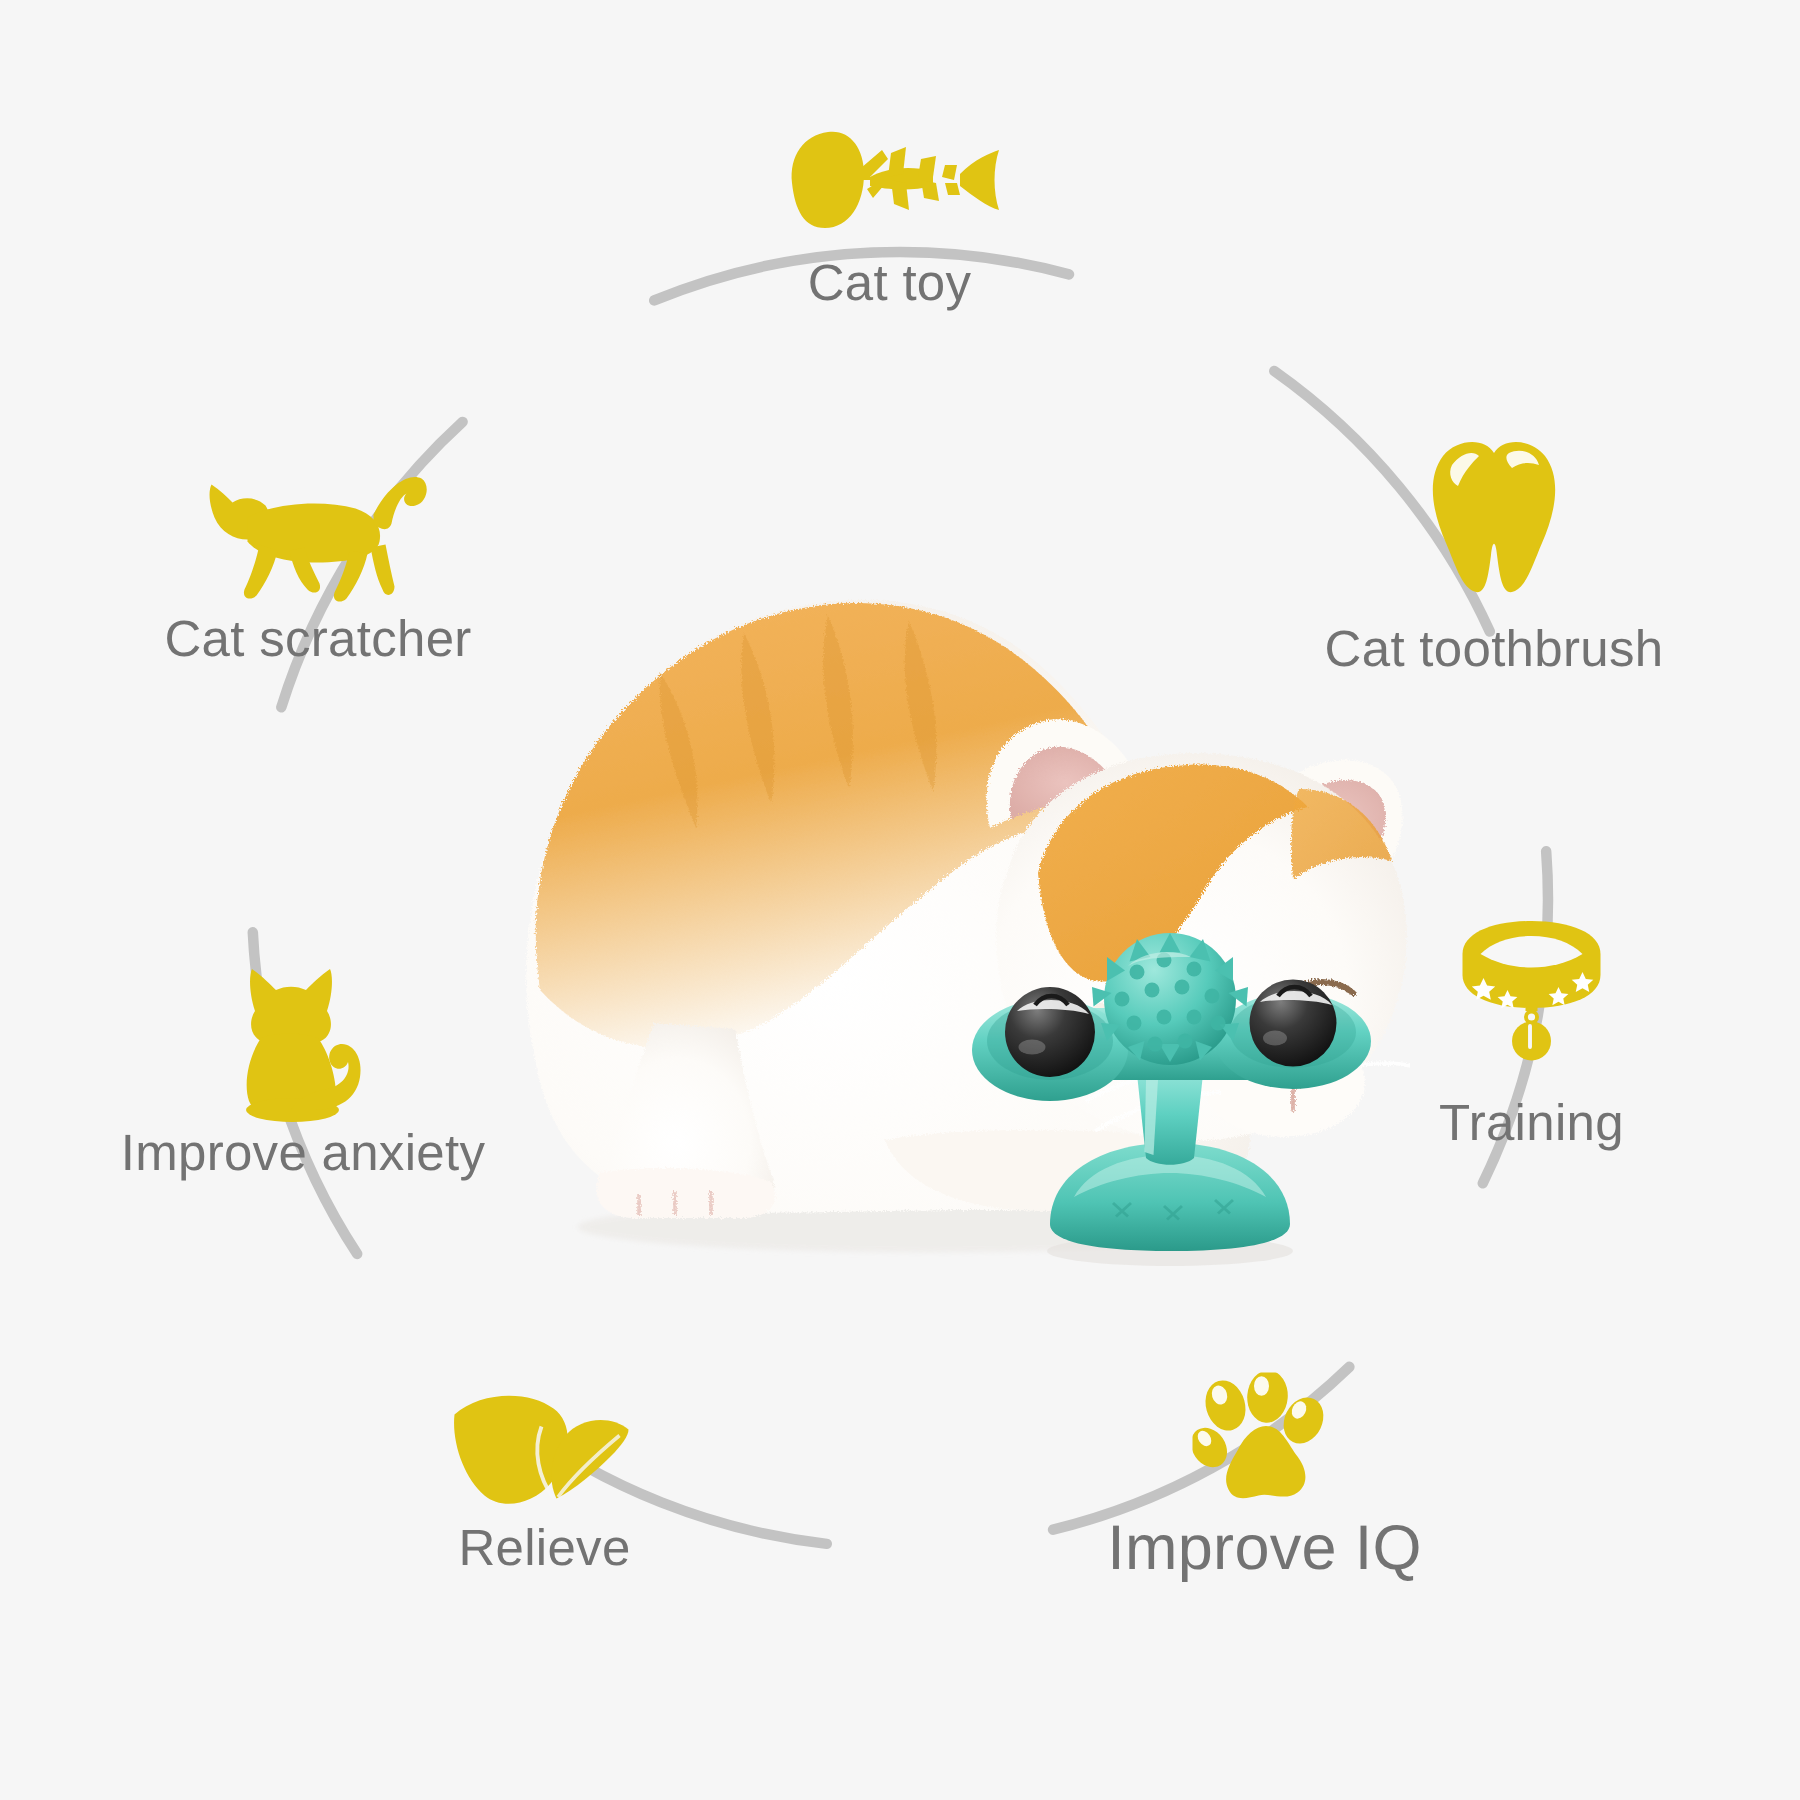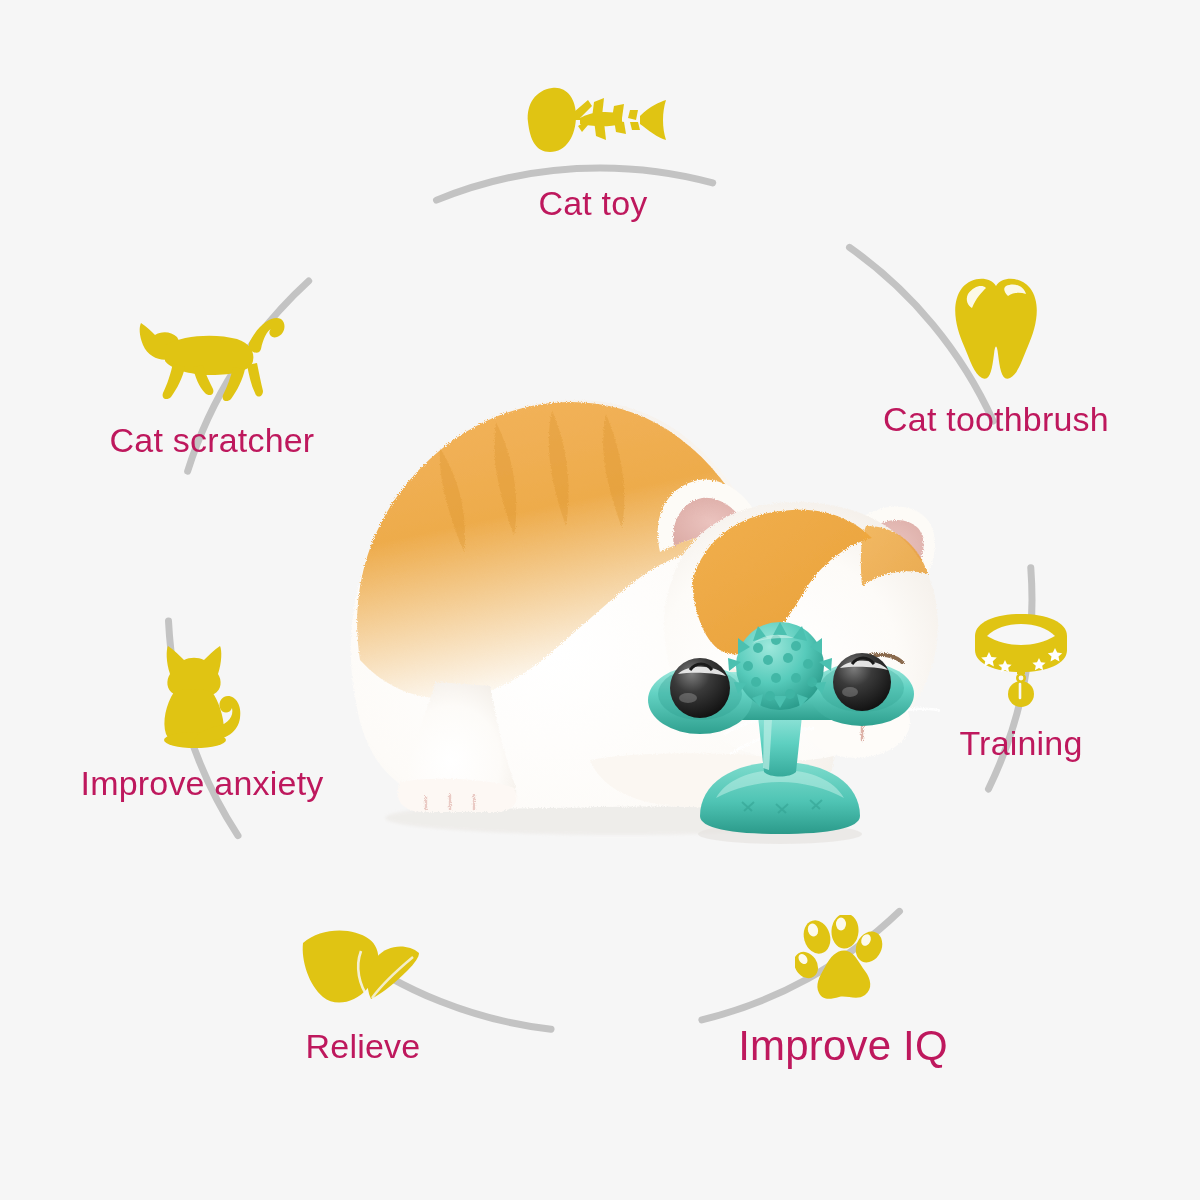--- a/index.html
+++ b/index.html
@@ -11,32 +11,32 @@
   }
   #stage{position:relative;width:1200px;height:1200px;background:#f6f6f6;}
 
   
   .ring{position:absolute;left:0;top:0;width:1200px;height:1200px;}
 
   
   .feature{position:absolute;display:flex;flex-direction:column;align-items:center;}
   .feature .icon{display:block;}
   .feature .lbl{
-    color:#be185d;
+    color:#737373;
     font-size:33px;
     letter-spacing:.2px;
     white-space:nowrap;
-    margin-top:18px;
+    margin-top:4px;
     line-height:1;
   }
 
   
   #f-cattoy{left:443px;top:82px;width:300px;}
-  #f-toothbrush{left:846px;top:274px;width:300px;}
-  #f-training{left:896px;top:610px;width:250px;}
+  #f-toothbrush{left:846px;top:290px;width:300px;gap:12px;}
+  #f-training{left:896px;top:610px;width:250px;gap:20px;}
   #f-iq{left:718px;top:915px;width:250px;}
   #f-catnip{left:243px;top:925px;width:240px;}
   #f-anxiety{left:52px;top:640px;width:300px;}
   #f-scratcher{left:62px;top:305px;width:300px;align-items:center;}
 
   #f-cattoy .lbl{font-size:34px;}
   #f-toothbrush .lbl{font-size:34px;}
   #f-training .lbl{font-size:34px;}
   #f-iq .lbl{font-size:42px;}
   #f-catnip .lbl{font-size:34px;}

